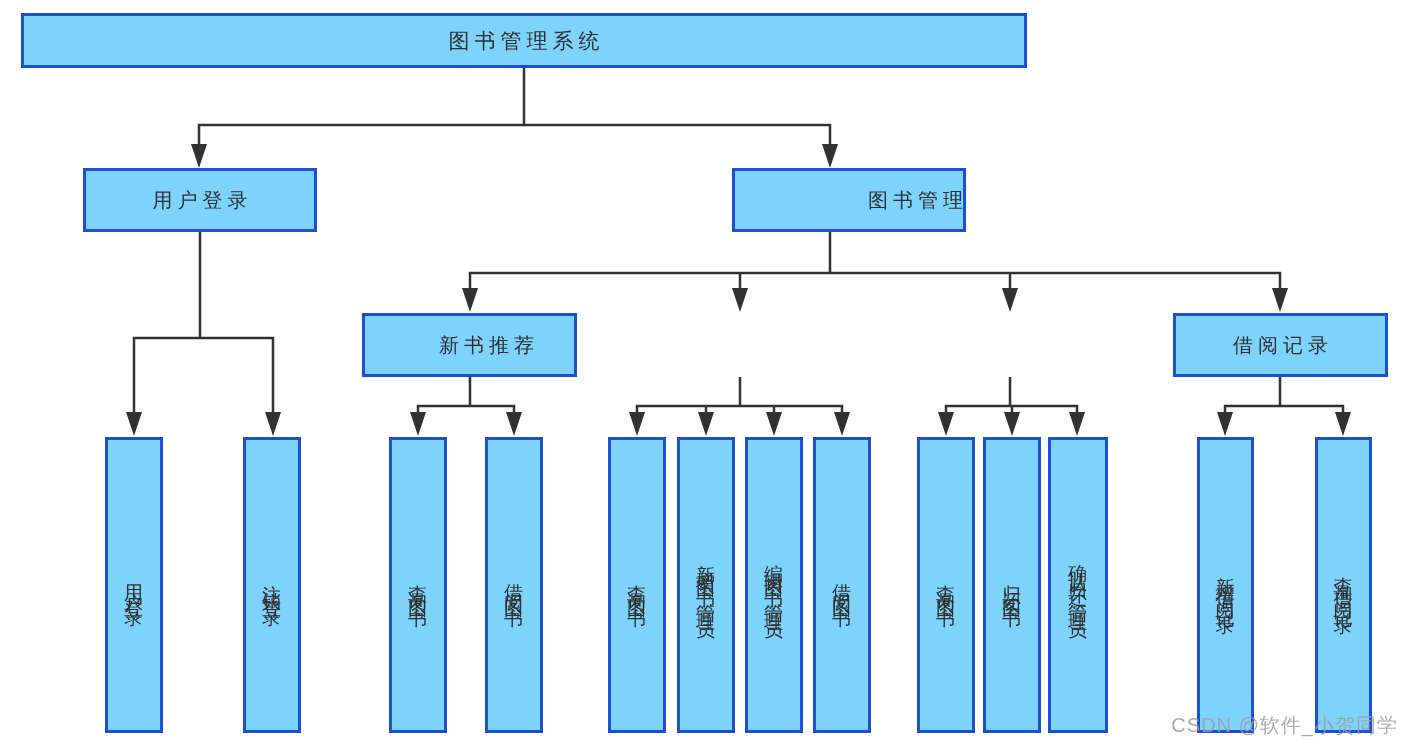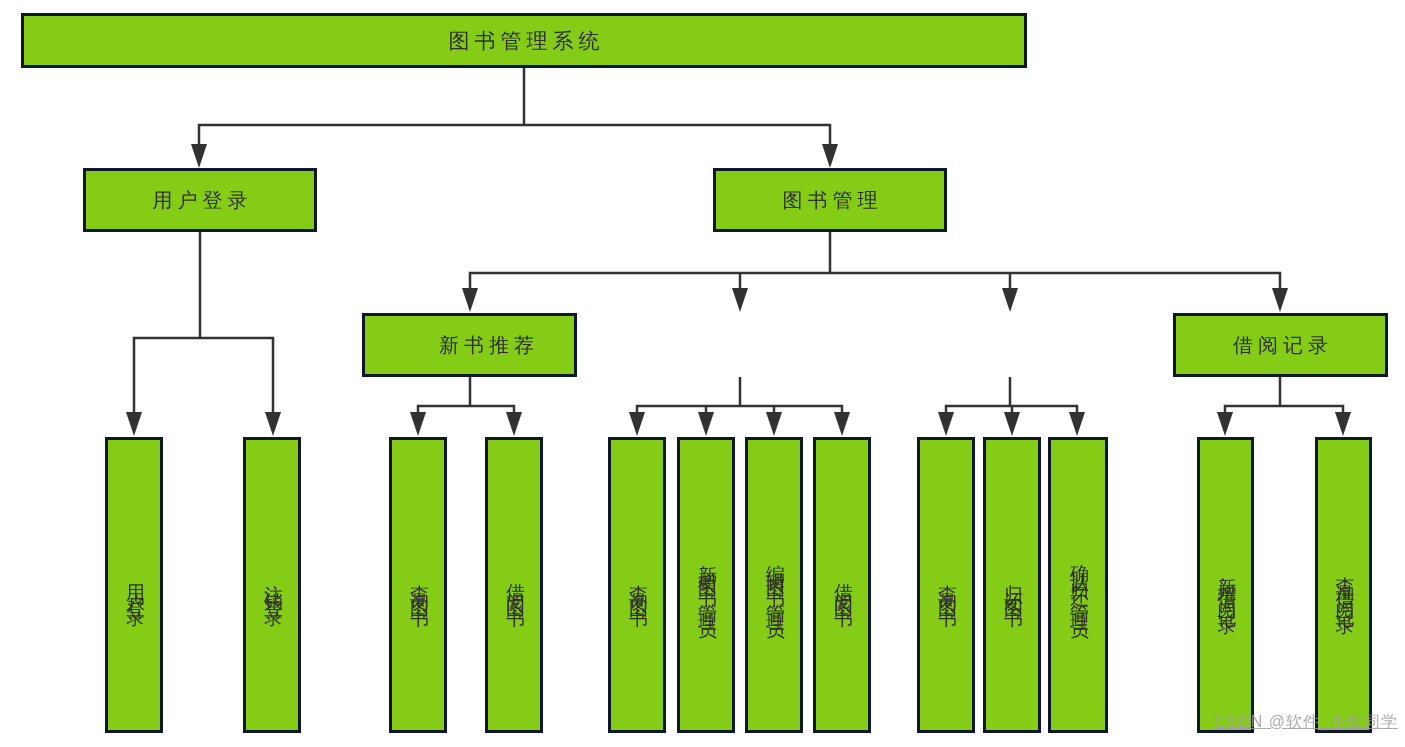--- a/index.html
+++ b/index.html
@@ -19,27 +19,26 @@
     position: absolute;
     left: 0;
     top: 0;
     width: 1405px;
     height: 747px;
     pointer-events: none;
   }
   .box {
     position: absolute;
     box-sizing: border-box;
-    background: #84cc16;
-    border: 3px solid #0f172a;
+    background: #7dd3fc;
+    border: 3px solid #1d4ed8;
     display: flex;
     align-items: center;
     justify-content: center;
     color: #2f2f2f;
-    font-family: Liberation Mono, monospace;
   }
   .box.hlabel span {
     font-size: 20px;
     letter-spacing: 5px;
     margin-right: -5px;
     white-space: nowrap;
     font-weight: 400;
   }
   .box.root span {
     font-size: 21px;
@@ -48,26 +47,25 @@
     writing-mode: vertical-rl;
     text-orientation: mixed;
     font-size: 19px;
     letter-spacing: 8px;
     line-height: 1;
   }
   .watermark {
     position: absolute;
     right: 7px;
     top: 712px;
-    font-size: 16px;
+    font-size: 20px;
     color: rgba(158, 158, 158, 0.85);
     letter-spacing: 1px;
     white-space: nowrap;
     z-index: 5;
-    text-decoration: underline;
   }
 </style>
 </head>
 <body>
 
 <div class="canvas">
 
   <svg class="wires" width="1405" height="747" viewBox="0 0 1405 747" xmlns="http://www.w3.org/2000/svg">
 
     <g stroke="#323232" stroke-width="2.5" fill="none">
@@ -113,21 +111,21 @@
     </g>
   </svg>
 
   <div class="box hlabel root" style="left:21px; top:13px; width:1006px; height:55px;">
     <span>图书管理系统</span>
   </div>
 
   <div class="box hlabel" style="left:83px; top:168px; width:234px; height:64px;">
     <span>用户登录</span>
   </div>
-  <div class="box hlabel" style="left:713px; top:168px; width:234px; height:64px;">
+  <div class="box hlabel" style="left:732px; top:168px; width:234px; height:64px;justify-content:flex-end;">
     <span>图书管理</span>
   </div>
 
   <div class="box hlabel" style="left:362px; top:313px; width:215px; height:64px;padding-left:34px;">
     <span>新书推荐</span>
   </div>
   <div class="box hlabel" style="left:1173px; top:313px; width:215px; height:64px;">
     <span>借阅记录</span>
   </div>
 

